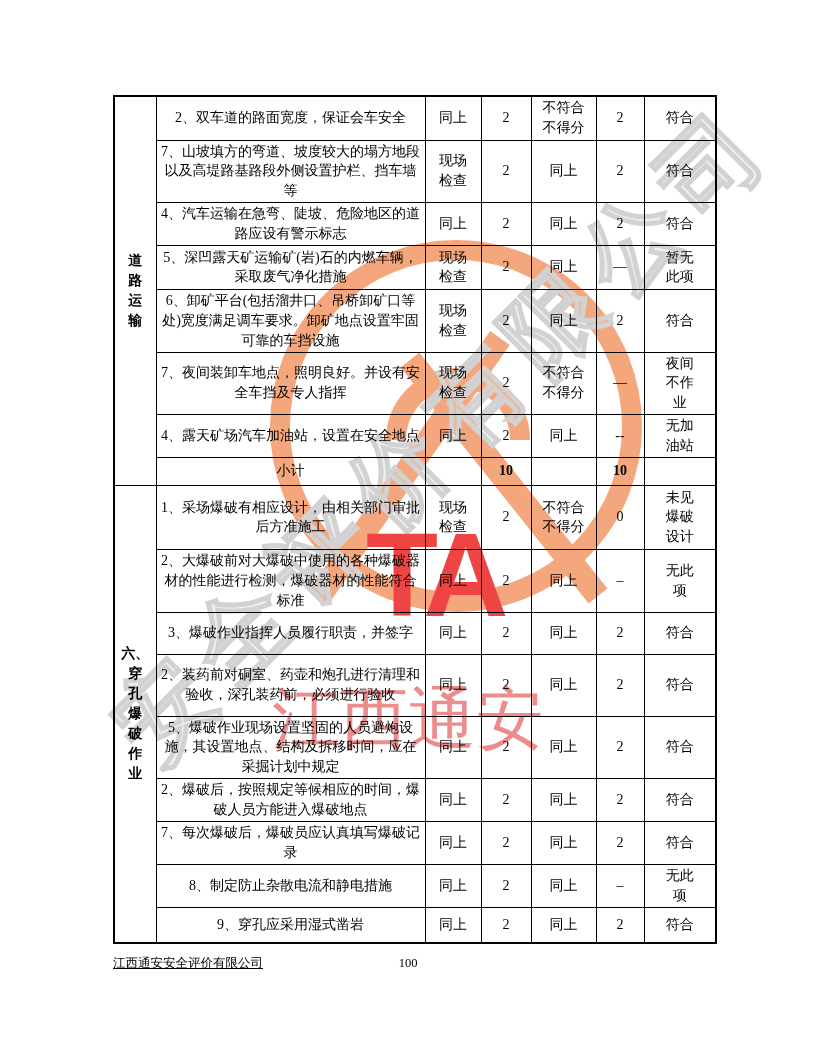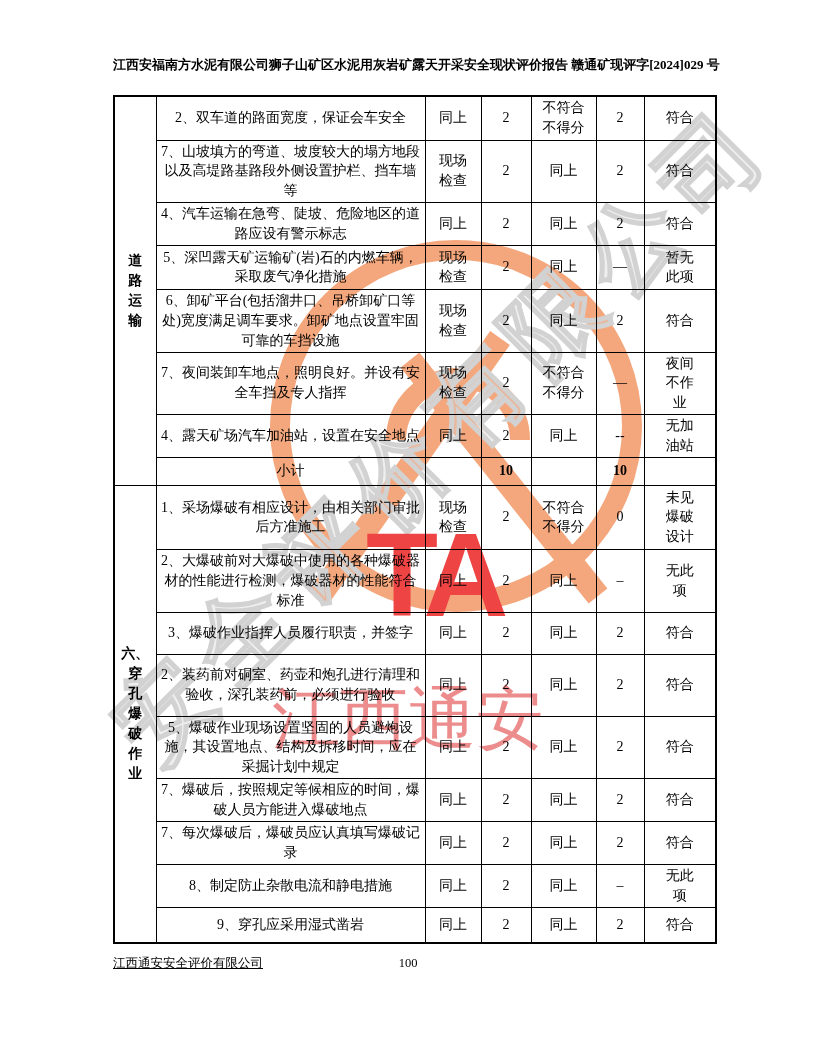--- a/index.html
+++ b/index.html
@@ -68,21 +68,20 @@
       <circle cx="198" cy="198" r="176" fill="none" stroke="currentColor" stroke-width="20"></circle>
       <path d="M 138 212 A 62 62 0 0 1 262 212" fill="none" stroke="currentColor" stroke-width="20"></path>
       <path d="M 242 110 L 60 370" fill="none" stroke="currentColor" stroke-width="24"></path>
       <path d="M 152 132 L 340 368" fill="none" stroke="currentColor" stroke-width="24"></path>
     </svg>
     <div class="wm-gray" style="-webkit-text-stroke: 2px rgb(210, 210, 210);">安全评价有限公司</div>
     <div class="wm-blue" style="color: #ef4444; margin-left: 20px;">TA</div>
     <div class="wm-red" style="color: rgba(229, 95, 95, 0.72);">江西通安</div>
   </div>
 
-  <div class="doc-header">江西安福南方水泥有限公司狮子山矿区水泥用灰岩矿露天开采安全现状评价报告 赣通矿现评字[2024]029 号</div>
 
   <table class="eval">
     <colgroup>
       <col style="width:42px">
         <col style="width:269px">
         <col style="width:56px">
       <col style="width:50px">
         <col style="width:65px">
         <col style="width:48px">
         <col style="width:72px">
@@ -213,21 +212,21 @@
       </tr>
       <tr style="height:61px">
         <td class="item-cell">5、爆破作业现场设置坚固的人员避炮设施，其设置地点、结构及拆移时间，应在采掘计划中规定</td>
         <td>同上</td>
         <td>2</td>
         <td>同上</td>
         <td>2</td>
         <td>符合</td>
       </tr>
       <tr style="height:43px">
-        <td class="item-cell">7、爆破后，按照规定等候相应的时间，爆破人员方能进入爆破地点</td>
+        <td class="item-cell">2、爆破后，按照规定等候相应的时间，爆破人员方能进入爆破地点</td>
         <td>同上</td>
         <td>2</td>
         <td>同上</td>
         <td>2</td>
         <td>符合</td>
       </tr>
       <tr style="height:42px">
         <td class="item-cell">7、每次爆破后，爆破员应认真填写爆破记录</td>
         <td>同上</td>
         <td>2</td>

